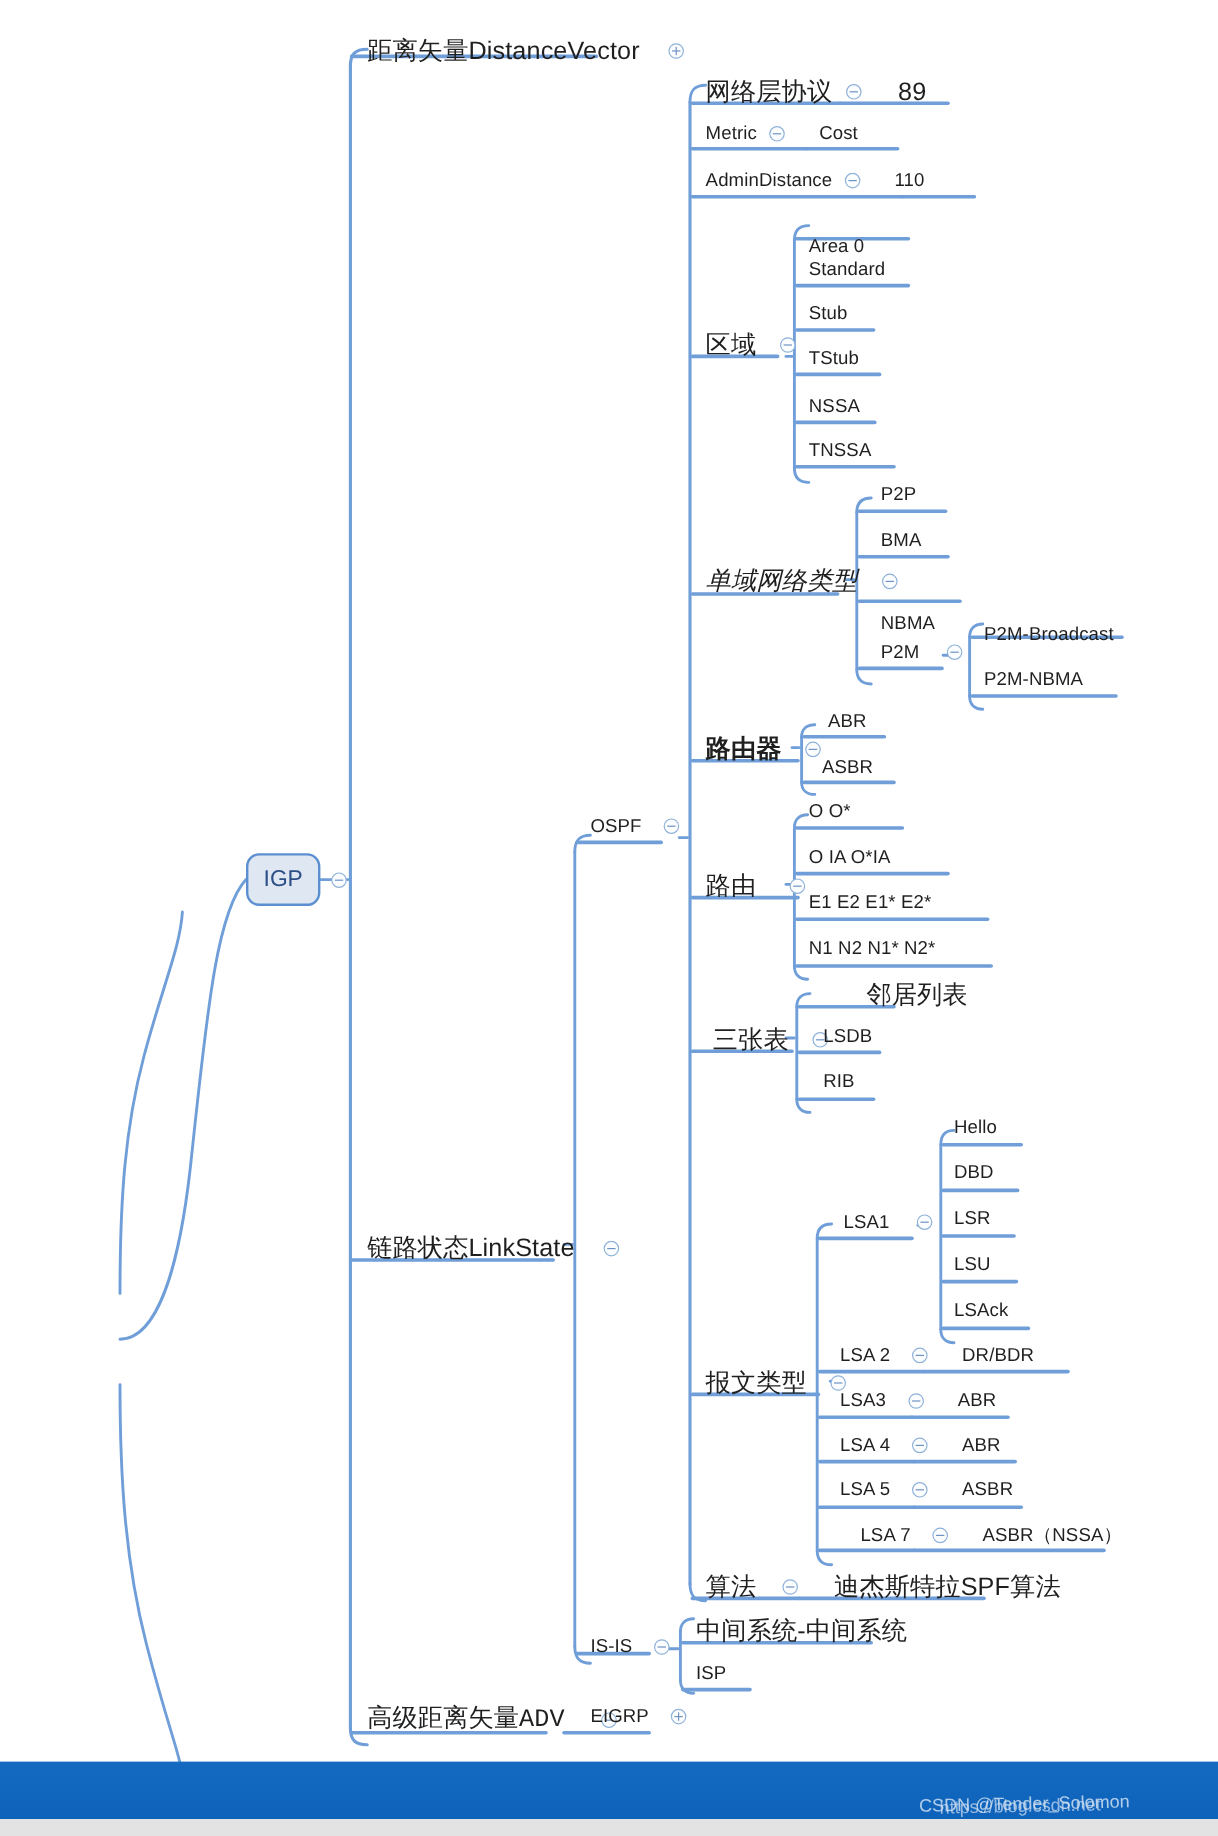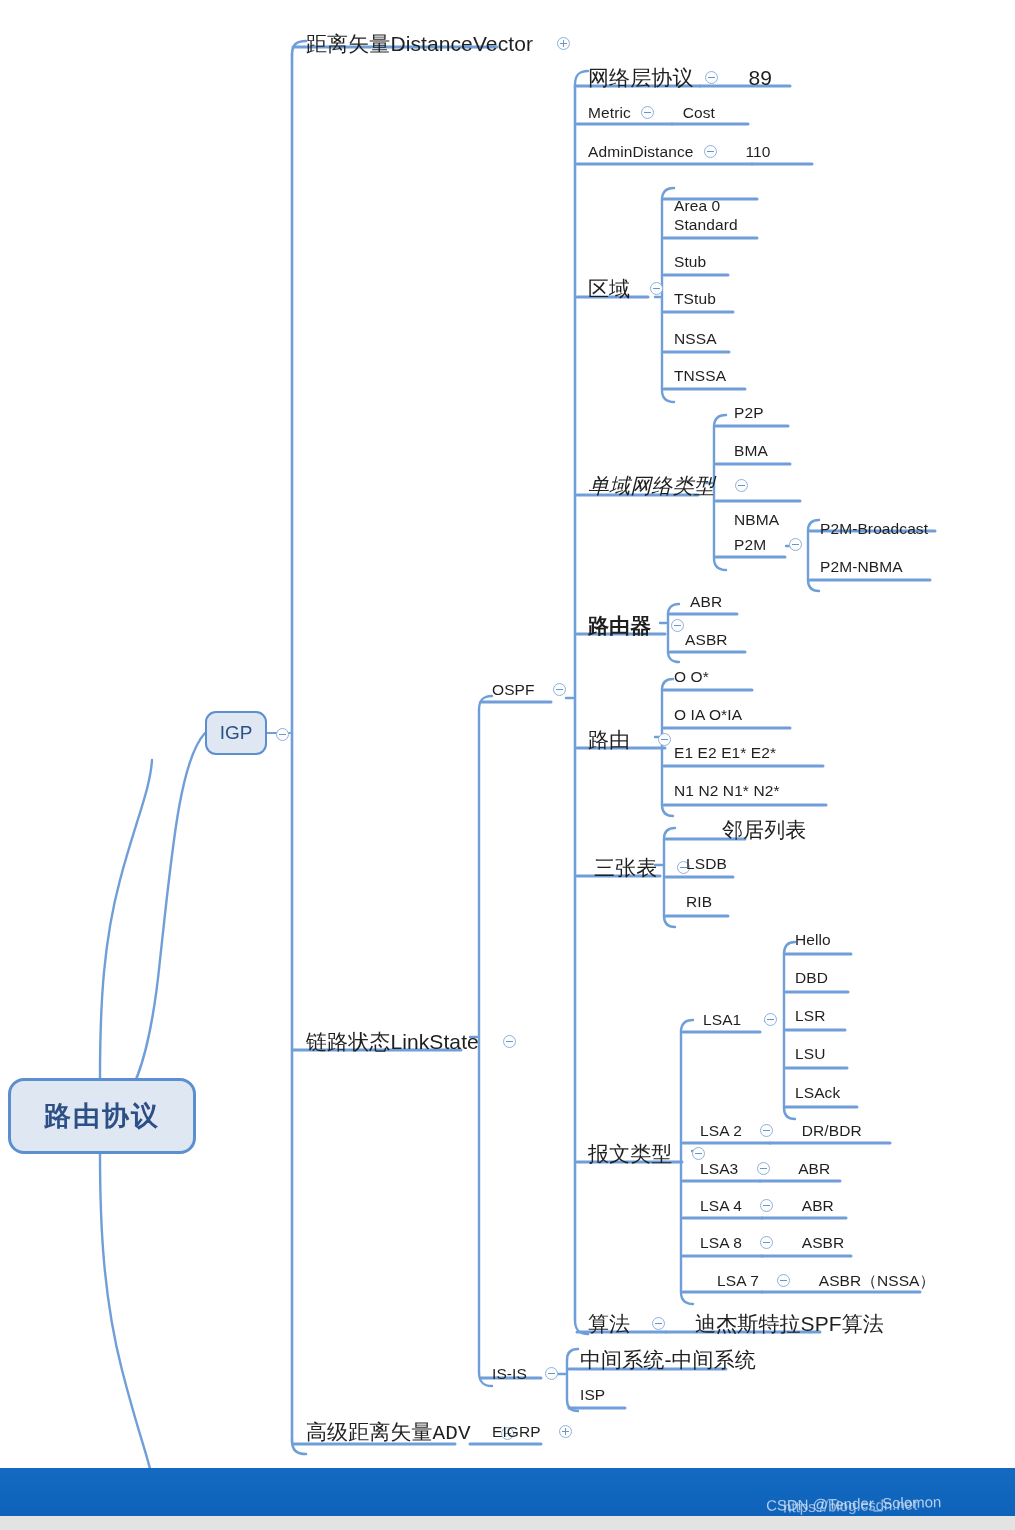--- a/index.html
+++ b/index.html
@@ -221,23 +221,20 @@
       <path d="M567,1360 L567,1400" stroke-width="2.4"></path>
       <path d="M567,1360 C567,1353 571,1349 578,1349"></path>
       <path d="M567,1400 C567,1407 571,1411 578,1411"></path>
       <path d="M569,1369 L726,1369" stroke-width="3"></path>
       <path d="M569,1408 L625,1408" stroke-width="3"></path>
 
       <path d="M470,1444 L541,1444" stroke-width="3"></path>
     </g>
   </svg>
 
-  <div class="boxnode" id="root-node">
-    <span>路由协议</span>
-  </div>
 
   <div class="boxnode" id="igp-node">
     <span>IGP</span>
   </div>
   <span class="node" style="left:270px;top:726px;">
     <span class="tog"></span>
   </span>
 
   <div class="node cn" style="left:306px;top:31px;">
     <span class="txt">距离矢量DistanceVector</span>
@@ -356,21 +353,21 @@
     <span class="txt">LSA3</span>
     <span class="tog" style="margin-left:14px;"></span>
     <span class="val">ABR</span>
   </div>
   <div class="node" style="left:700px;top:1197px;">
     <span class="txt">LSA 4</span>
     <span class="tog" style="margin-left:14px;"></span>
     <span class="val">ABR</span>
   </div>
   <div class="node" style="left:700px;top:1234px;">
-    <span class="txt">LSA 8</span>
+    <span class="txt">LSA 5</span>
     <span class="tog" style="margin-left:14px;"></span>
     <span class="val">ASBR</span>
   </div>
   <div class="node" style="left:700px;top:1272px;margin-left:17px;">
     <span class="txt">LSA 7</span>
     <span class="tog" style="margin-left:14px;"></span>
     <span class="val">ASBR（NSSA）</span>
   </div>
 
   <div class="node cn" style="left:588px;top:1311px;">

